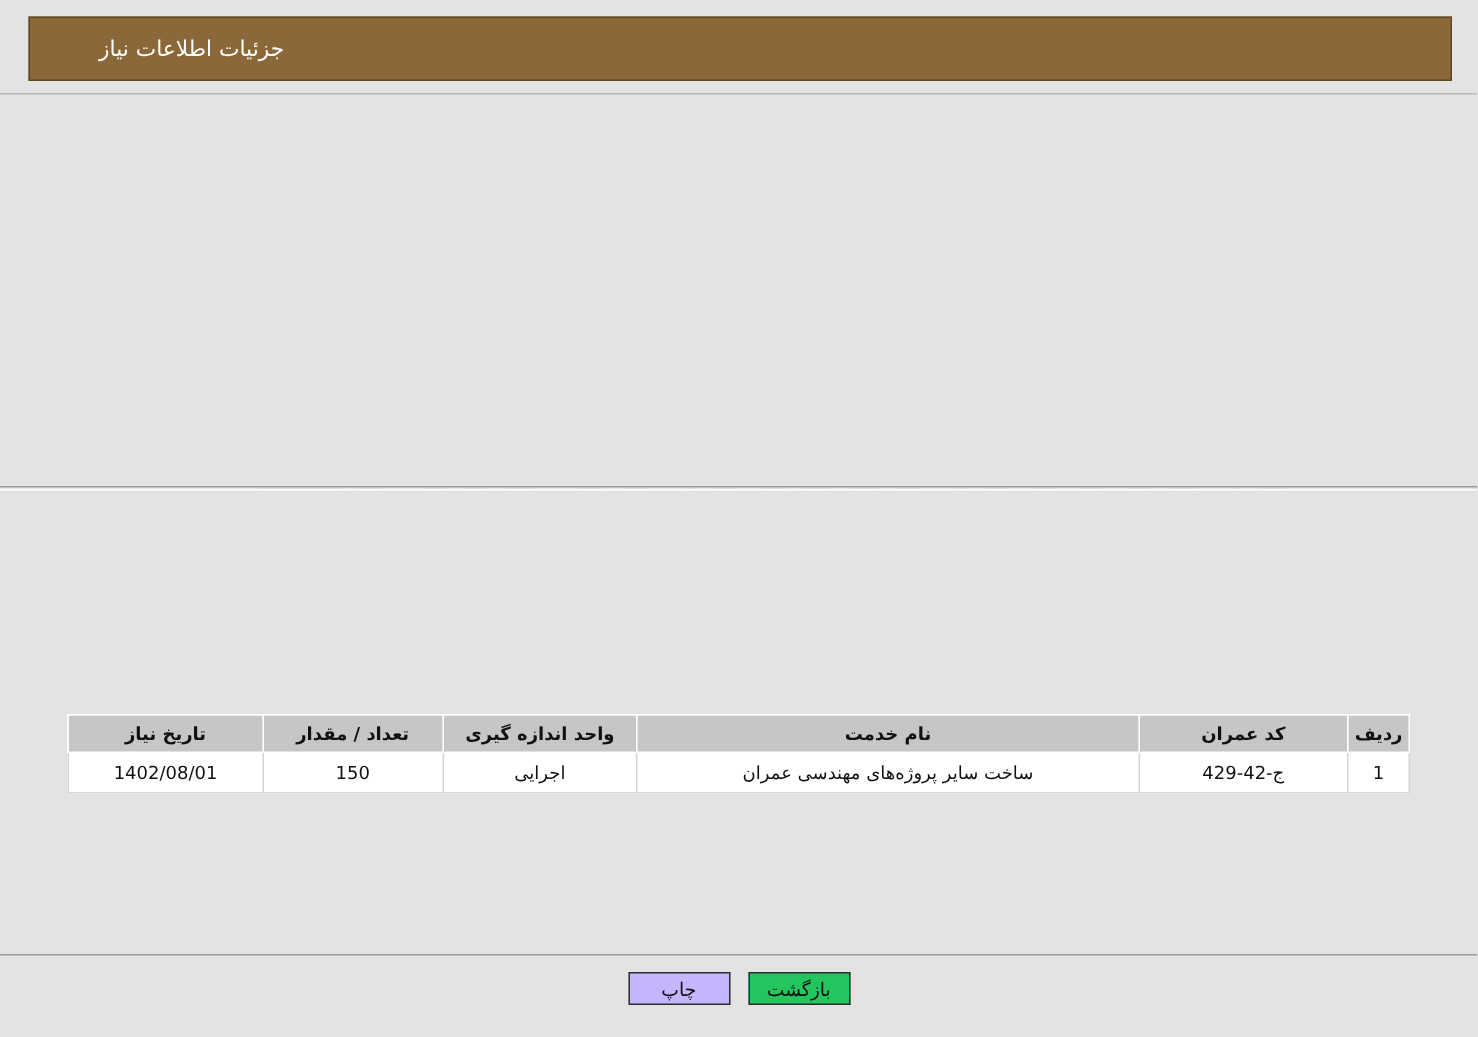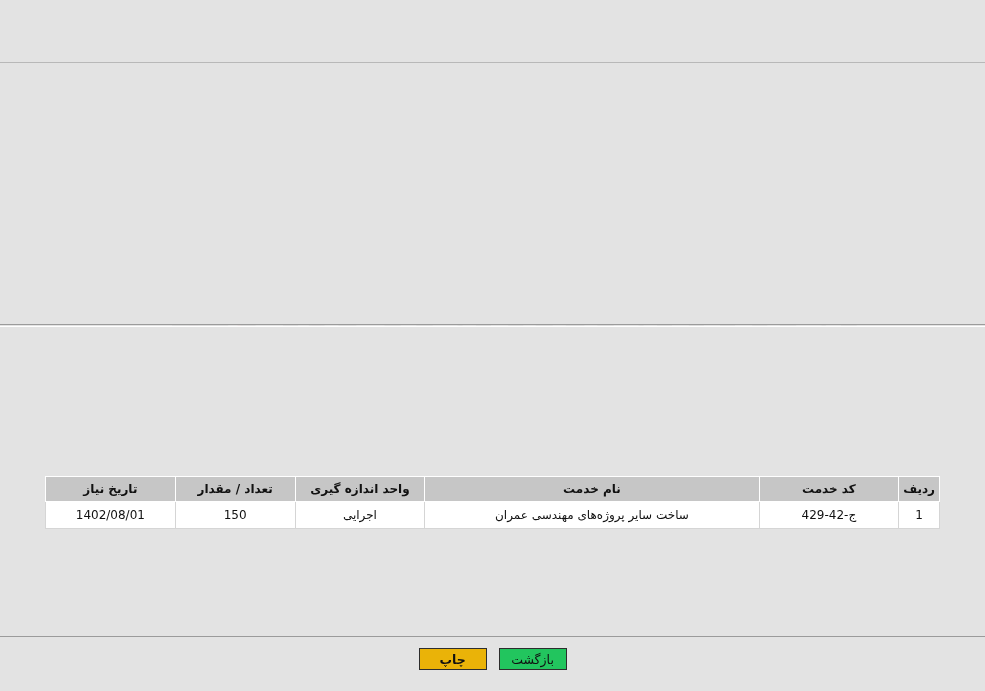--- a/index.html
+++ b/index.html
@@ -198,36 +198,39 @@
   .btn {
     border: 1px solid #2d2d2d;
     font-size: 12.5px;
     color: #111;
     width: 68px; height: 22px;
     display: flex; align-items: center; justify-content: center;
     cursor: pointer;
     font-family: "DejaVu Sans", "Liberation Sans", sans-serif;
   }
   .btn-back { background: #22c55e; }
-  .btn-print { background: #eab308; font-weight: bold; }
+  .btn-print { background: #c4b5fd; }
 </style>
 </head>
 <body>
 
 <div class="page">
 
   <svg class="watermark" viewBox="0 0 985 160">
     <g fill="#c9c9c9" opacity="0.55">
       <path d="M255 8 L318 30 L318 84 Q318 124 255 150 Q192 124 192 84 L192 30 Z" fill="none" stroke="#e4bcc0" stroke-width="9"></path>
       <path d="M238 52 l28 28 l-10 10 l-28 -28 z" fill="#e4bcc0"></path>
       <path d="M268 46 l12 12 l-40 40 l-12 -12 z" fill="#e4bcc0"></path>
     </g>
     <text x="520" y="108" font-family="DejaVu Sans, sans-serif" font-size="86" font-weight="bold" fill="#c9c9c9" opacity="0.75" text-anchor="middle" direction="ltr">AriaTender.net</text>
   </svg>
 
+  <div class="header-bar">
+    <div class="header-title">جزئیات اطلاعات نیاز</div>
+  </div>
 
   <div class="panel" id="panel-top"></div>
 
   <div class="form-row" style="right:854px; top:82px;">
     <span class="lbl">شماره نیاز:</span>
   </div>
   <div class="form-row" style="right:620px; top:81px;">
     <div class="txtbox center" style="width:220px;">1102091691000022</div>
   </div>
   <div class="form-row" style="right:694px; top:82px; position:absolute; left:291px;">
@@ -339,21 +342,21 @@
 
   <div class="sec-head" style="right:854px; top:410px;">اطلاعات خدمات مورد نیاز</div>
 
   <div class="sec-head" style="right:854px; top:437px;">گروه خدمت:</div>
   <div class="txtbox rightal" style="position:absolute; right:175px; top:434px; width:627px; height:22px;">ساختمان</div>
 
   <table class="tbl" style="right:45px; top:476px; width:895px;">
     <thead>
       <tr>
         <th style="width:40px;">ردیف</th>
-        <th style="width:140px;">کد خدمت</th>
+        <th style="width:140px;">کد عمران</th>
         <th style="width:335px;">نام خدمت</th>
         <th style="width:130px;">واحد اندازه گیری</th>
         <th style="width:120px;">تعداد / مقدار</th>
         <th style="width:130px;">تاریخ نیاز</th>
       </tr>
     </thead>
     <tbody>
       <tr>
         <td>1</td>
         <td>ج-42-429</td>

